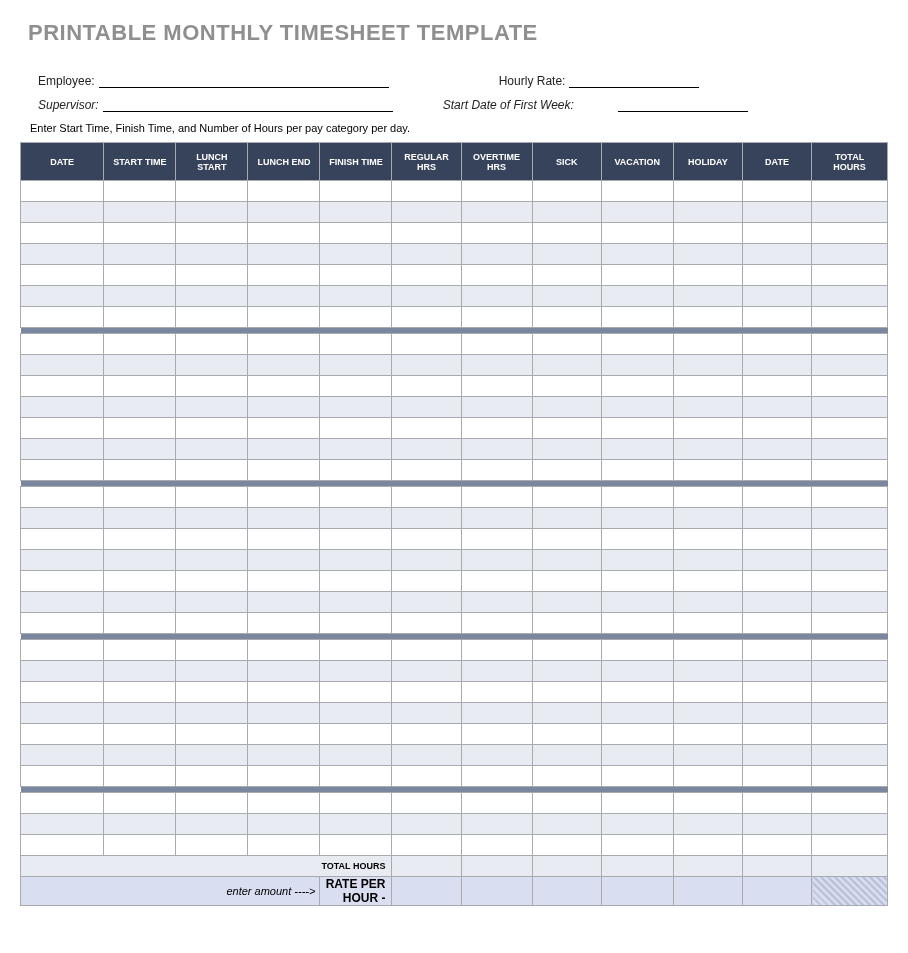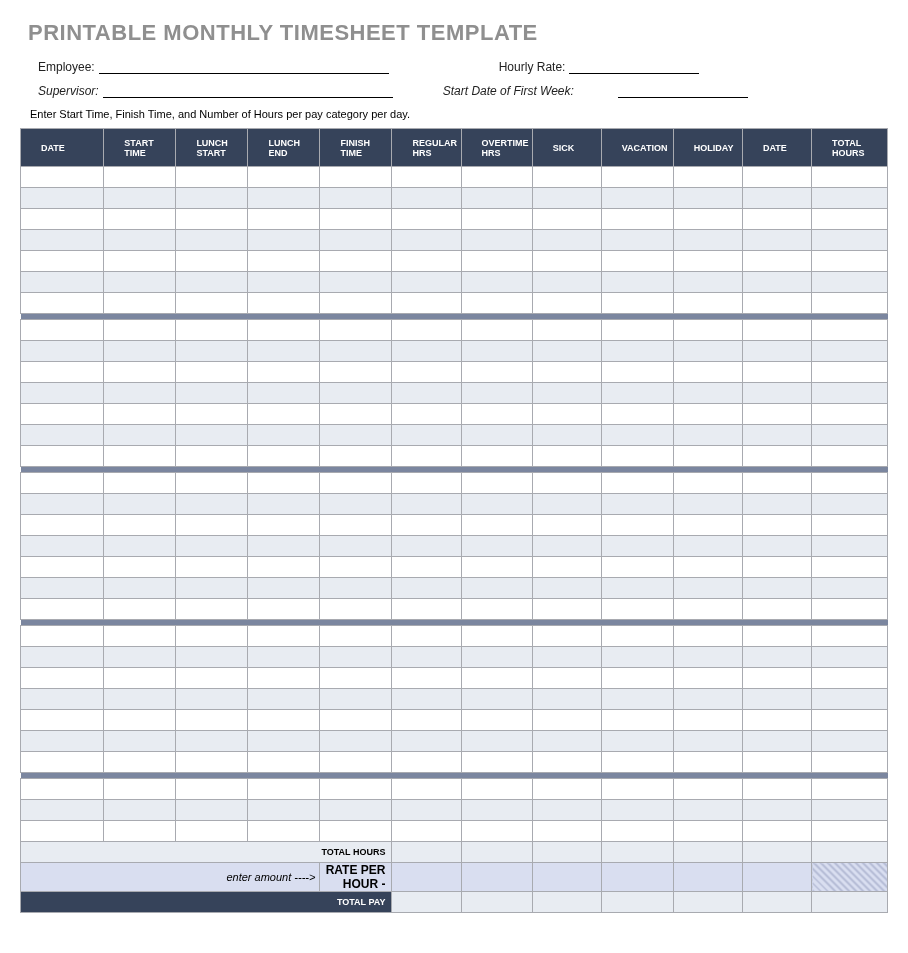--- a/index.html
+++ b/index.html
@@ -8,21 +8,21 @@
     padding: 20px;
     font-family: Arial, Helvetica, sans-serif;
     background: #fff;
     width: 908px;
   }
   .title {
     font-size: 22px;
     font-weight: 700;
     color: #8f8f8f;
     letter-spacing: 0.5px;
-    margin-bottom: 14px;
+    margin-bottom: 28px;
     margin-left: 8px;
   }
   .info-row {
     display: flex;
     margin-bottom: 10px;
     font-size: 12px;
     color: #222;
   }
   .info-field {
     display: flex;
@@ -45,22 +45,22 @@
   table.timesheet {
     border-collapse: collapse;
     width: 100%;
     table-layout: fixed;
   }
   table.timesheet th {
     background: #36435a;
     color: #fff;
     font-size: 9px;
     font-weight: 700;
-    text-align: left;
-    padding: 6px 20px;
+    text-align: center;
+    padding: 6px 8px;
     border: 1px solid #a8aab0;
     height: 38px;
     vertical-align: middle;
   }
   table.timesheet td {
     border: 1px solid #a8aab0;
     height: 21px;
     font-size: 10px;
     padding: 0 3px;
   }
@@ -650,24 +650,14 @@
         <td colspan="4" class="hint">enter amount ----&gt;</td>
         <td class="lbl-cell">RATE PER HOUR -</td>
         <td class="val-cell"></td>
         <td class="val-cell"></td>
         <td class="val-cell"></td>
         <td class="val-cell"></td>
         <td class="val-cell"></td>
         <td class="val-cell"></td>
         <td class="hatch"></td>
       </tr>
-      <tr class="total-pay">
-        <td colspan="5" class="lbl-cell">TOTAL PAY</td>
-        <td class="val-cell"></td>
-        <td class="val-cell"></td>
-        <td class="val-cell"></td>
-        <td class="val-cell"></td>
-        <td class="val-cell"></td>
-        <td class="val-cell"></td>
-        <td class="val-cell"></td>
-      </tr>
     </tbody>
 </table>
 
 </body></html>

